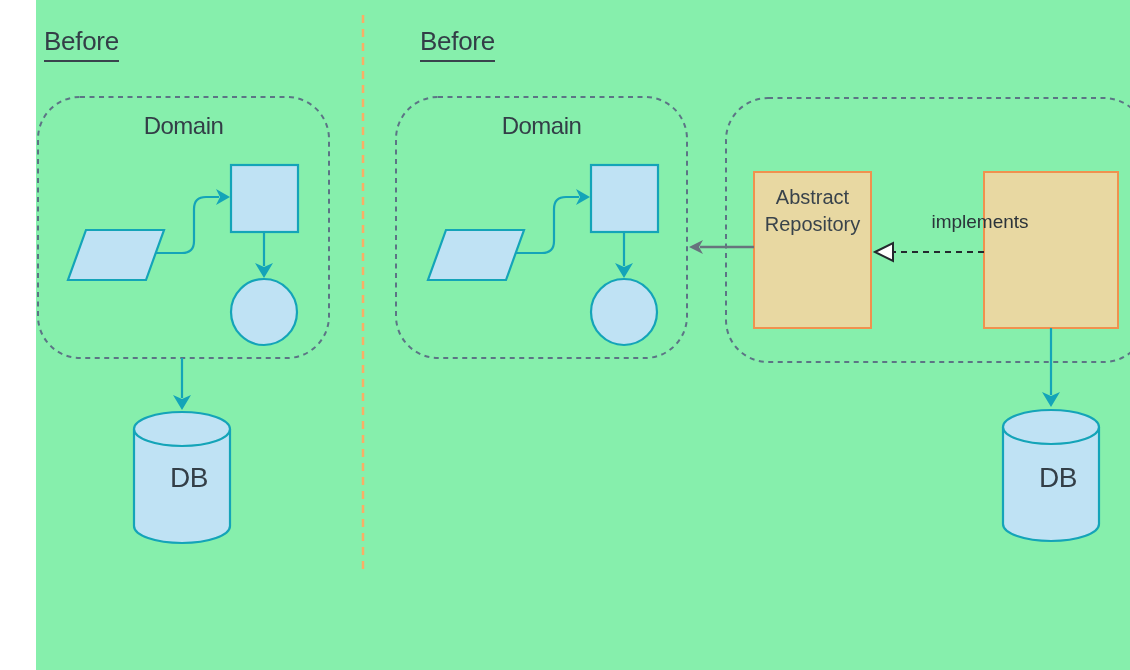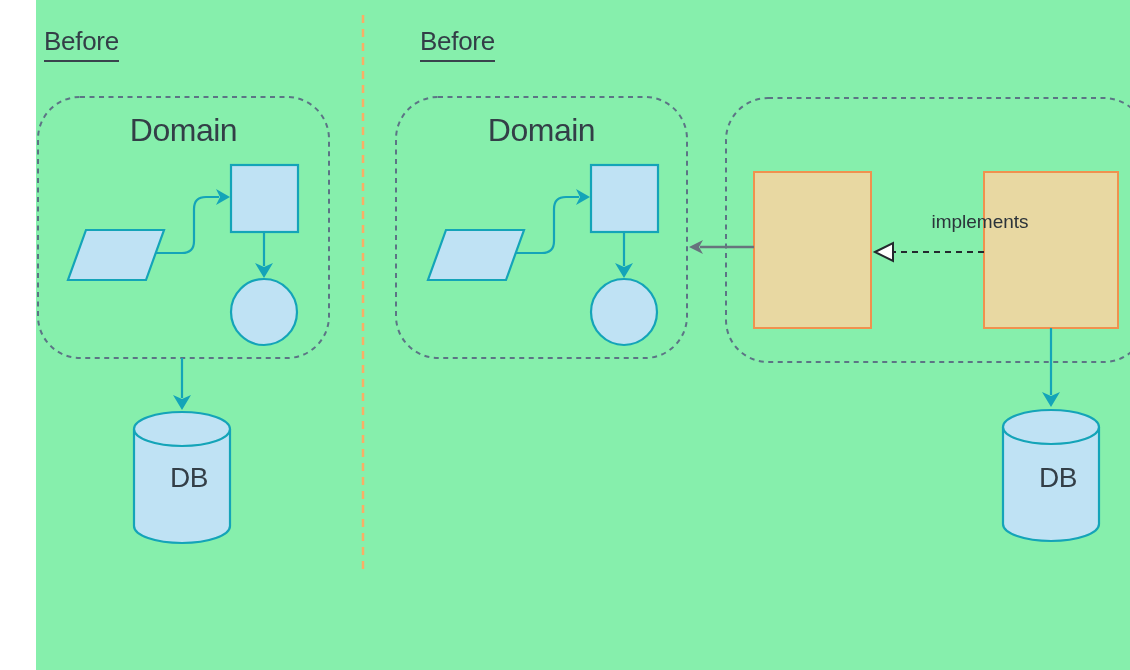--- a/index.html
+++ b/index.html
@@ -45,21 +45,21 @@
     top: 26px;
     font-size: 26px;
     letter-spacing: -0.3px;
     border-bottom: 2px solid #39444d;
     padding-bottom: 3px;
   }
   .before-label { left: 8px; }
   .after-label  { left: 384px; }
   .group-title {
     top: 112px;
-    font-size: 32px;
+    font-size: 24px;
     letter-spacing: -0.5px;
     text-align: center;
   }
   .domain-title-before { left: 2px;   width: 291px; }
   .domain-title-after  { left: 360px; width: 291px; }
   .repositories-title  { left: 690px; width: 420px; }
   .box-label {
     top: 184px;
     font-size: 20px;
     line-height: 27px;
@@ -162,19 +162,20 @@
       <ellipse class="shape" cx="49" cy="17" rx="48" ry="17"></ellipse>
     </g>
   </svg>
 
   <div class="txt section-label before-label">Before</div>
   <div class="txt section-label after-label">Before</div>
 
   <div class="txt group-title domain-title-before">Domain</div>
   <div class="txt group-title domain-title-after">Domain</div>
 
+  <div class="txt box-label abstract-label">Abstract Repository</div>
   <div class="txt implements-label">implements</div>
 
   <div class="txt db-label db-label-before">DB</div>
   <div class="txt db-label db-label-after">DB</div>
 
 
 </div>
 
 </body></html>

